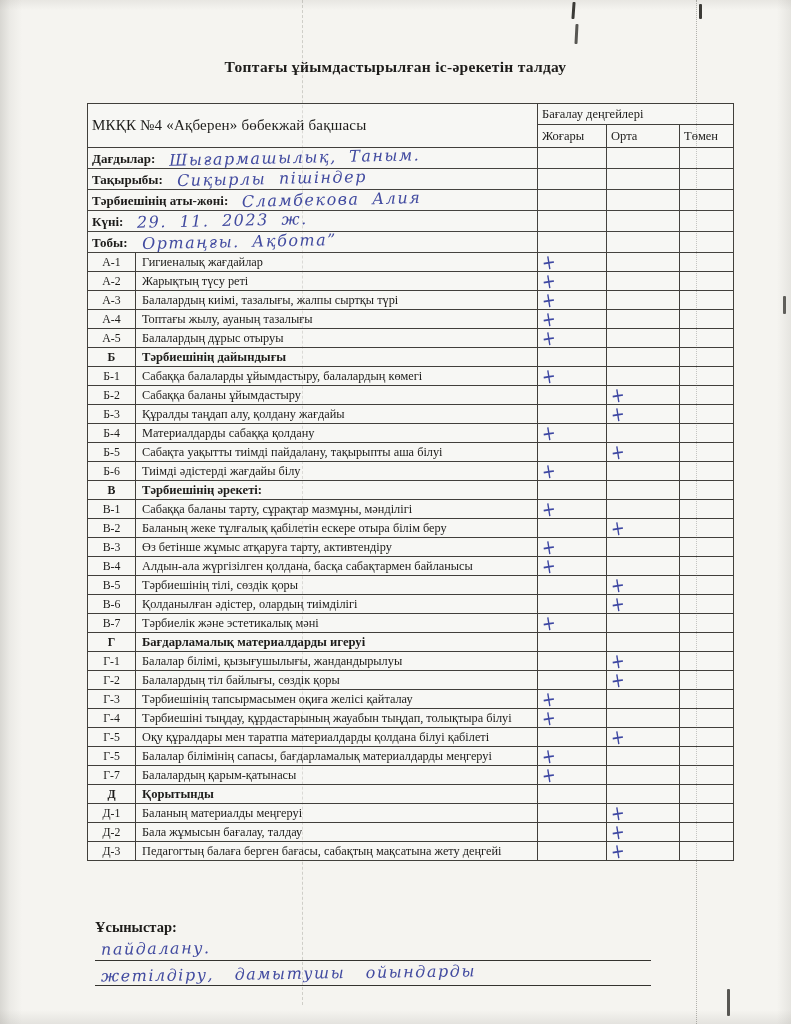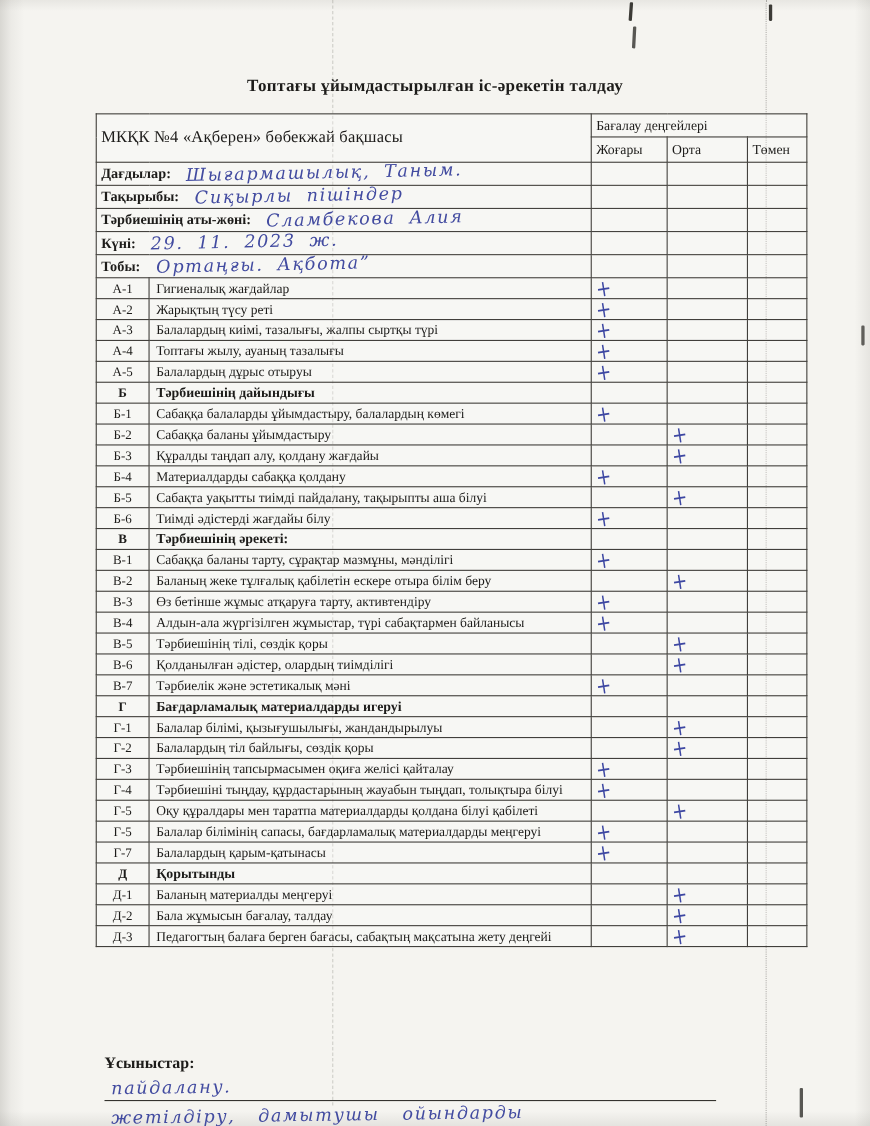--- a/index.html
+++ b/index.html
@@ -22,21 +22,21 @@
   .crease-mid{left:302px;top:0;height:1005px;border-left:1.4px dashed rgba(120,118,110,.30);}
   .crease-right{left:696px;top:0;height:1024px;border-left:1.6px dotted rgba(95,93,88,.45);}
   .mark{position:absolute;background:#3c3b37;border-radius:1px;}
   .mark-top-center-a{left:572px;top:2px;width:3px;height:17px;transform:rotate(4deg);}
   .mark-top-center-b{left:575px;top:24px;width:2.5px;height:20px;transform:rotate(3deg);opacity:.85;}
   .mark-top-right{left:699px;top:4px;width:2.5px;height:15px;}
   .mark-right-edge{left:783px;top:296px;width:3px;height:18px;opacity:.8;}
   .mark-bottom-right{left:727px;top:989px;width:2.5px;height:27px;opacity:.85;}
 
   .title{
-    position:absolute;left:0;top:70px;width:791px;text-align:center;
+    position:absolute;left:0;top:58px;width:791px;text-align:center;
     font-weight:bold;font-size:15.5px;letter-spacing:.3px;
   }
 
   table.form{
     position:absolute;left:87px;top:103px;width:646px;
     border-collapse:collapse;table-layout:fixed;
     background:rgba(255,255,255,.25);
   }
   table.form td,table.form th{
     border:1px solid #413f3b;box-sizing:border-box;
@@ -64,21 +64,21 @@
   td.lvl{text-align:center;position:relative;}
   .check{
     font-family:"DejaVu Sans", sans-serif;
     color:#3d47a2;font-size:16.5px;font-weight:400;line-height:10px;
     display:inline-block;transform:rotate(-9deg) scaleY(1.25);
     position:relative;top:2px;
   }
   .recs{
     position:absolute;left:95px;top:912px;width:556px;
   }
-  .recs-line{display:flex;align-items:flex-end;height:24px;margin-top:40px;}
+  .recs-line{display:flex;align-items:flex-end;height:24px;}
   .recs-label{font-weight:bold;font-size:14.5px;white-space:nowrap;}
   .recs-underline{
     flex:1;border-bottom:1.6px solid #34332f;
     height:22px;box-sizing:border-box;
   }
   .recs .hand{
     font-size:16px;letter-spacing:1.5px;word-spacing:14px;white-space:nowrap;
     display:inline-block;transform:rotate(-.8deg);padding-left:6px;
   }
   .recs-line + .recs-line{margin-top:1px;}
@@ -276,21 +276,21 @@
   <tr>
     <td class="code">В-3</td>
     <td class="txt">Өз бетінше жұмыс атқаруға тарту, активтендіру</td>
     <td class="lvl high-cell"><span class="check">+</span></td>
     <td class="lvl mid-cell"></td>
     <td class="lvl low-cell"></td>
   </tr>
 
   <tr>
     <td class="code">В-4</td>
-    <td class="txt">Алдын-ала жүргізілген жұмыстар, түрі сабақтармен байланысы</td>
+    <td class="txt">Алдын-ала жүргізілген қолдана, басқа сабақтармен байланысы</td>
     <td class="lvl high-cell"><span class="check">+</span></td>
     <td class="lvl mid-cell"></td>
     <td class="lvl low-cell"></td>
   </tr>
 
   <tr>
     <td class="code">В-5</td>
     <td class="txt">Тәрбиешінің тілі, сөздік қоры</td>
     <td class="lvl high-cell"></td>
     <td class="lvl mid-cell"><span class="check">+</span></td>

